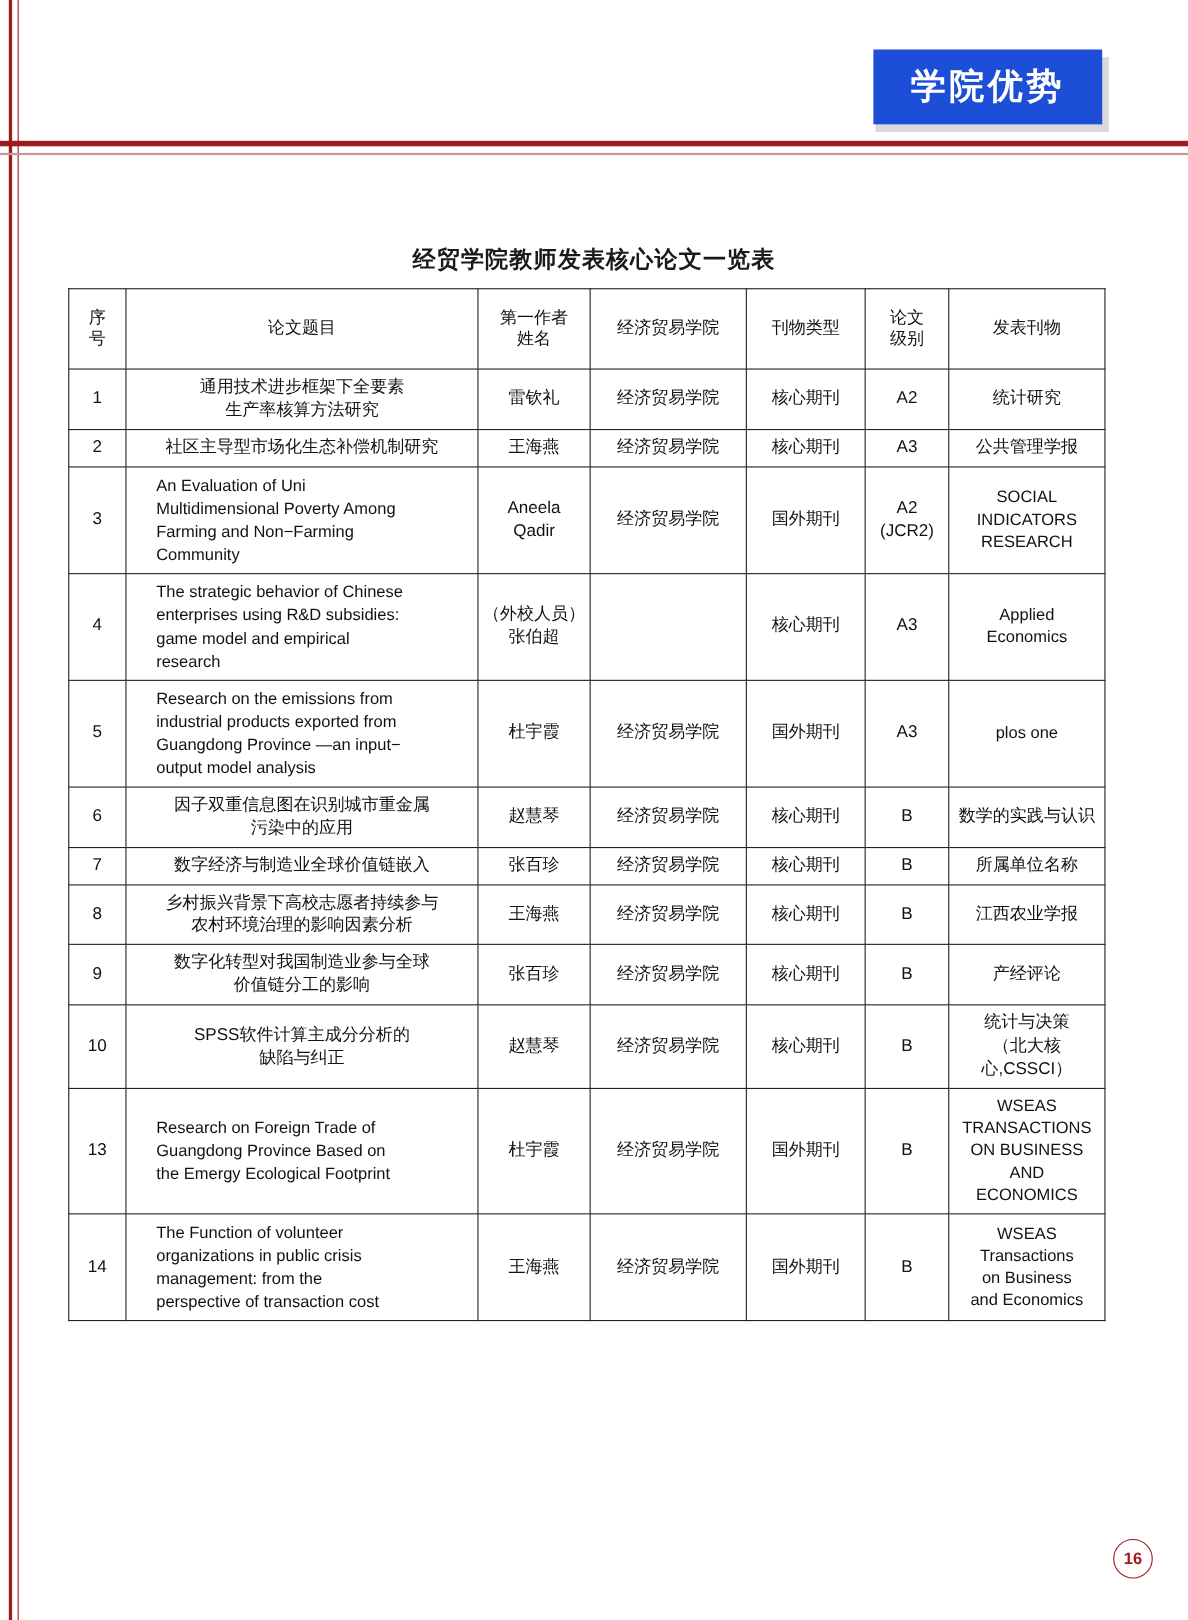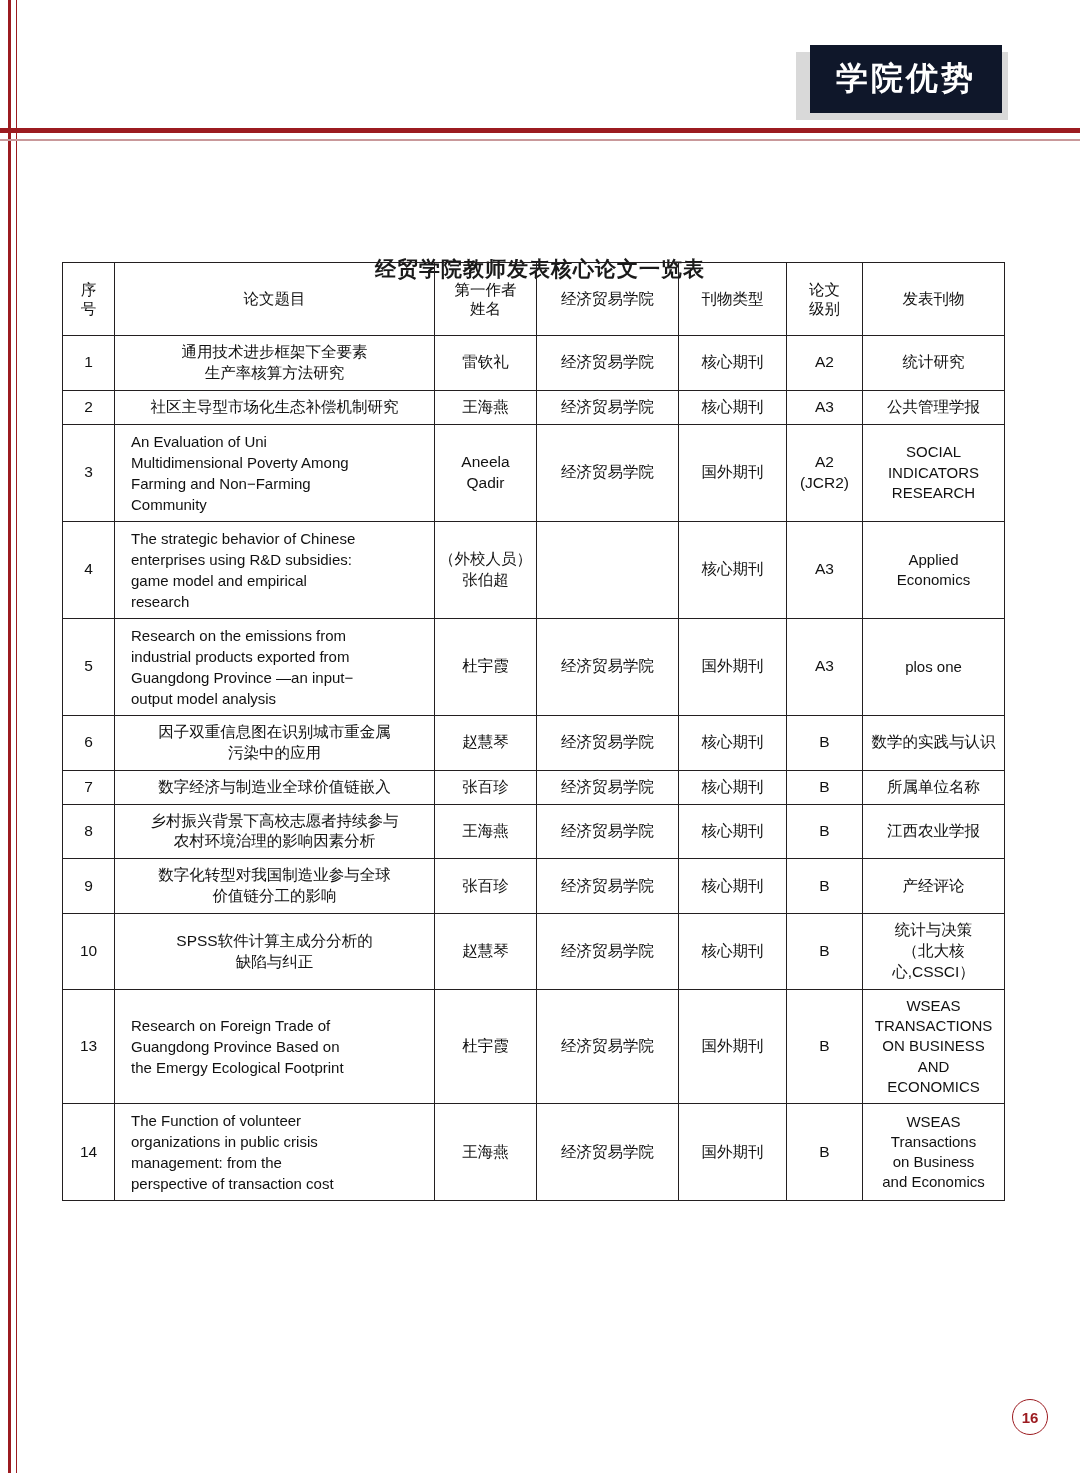--- a/index.html
+++ b/index.html
@@ -38,23 +38,23 @@
     position: absolute;
     left: 0;
     top: 0;
     width: 1080px;
     height: 150px;
   }
   .header-tab {
     position: absolute;
     right: 78px;
     top: 45px;
-    width: 192px;
+    width: 208px;
     height: 68px;
-    background: #0f172a;
+    background: #1d4ed8;
     display: flex;
     align-items: center;
     justify-content: center;
   }
   .header-tab-text {
     color: #ffffff;
     font-size: 32px;
     letter-spacing: 3px;
     font-weight: bold;
   }
@@ -88,21 +88,20 @@
   .table-title {
     position: absolute;
     left: 0;
     top: 222px;
     width: 1080px;
     text-align: center;
     font-size: 21px;
     font-weight: bold;
     color: #1a1a1a;
     letter-spacing: 1px;
-    margin-top: 33px;
   }
 
   
   .table-area {
     position: absolute;
     left: 62px;
     top: 262px;
     width: 942px;
   }
   table.paper-table {
@@ -135,21 +134,21 @@
   col.c-unit   { width: 142px; }
   col.c-type   { width: 108px; }
   col.c-level  { width: 76px; }
   col.c-journal{ width: 142px; }
 
   td.cell-title {
     text-align: center;
   }
   td.cell-title.en {
     text-align: left;
-    padding-left: 16px;
+    padding-left: 27px;
     font-size: 15px;
     line-height: 1.4;
   }
   td.cell-journal.en {
     font-size: 15px;
     line-height: 1.35;
   }
   td.cell-idx {
     font-size: 15.5px;
   }

